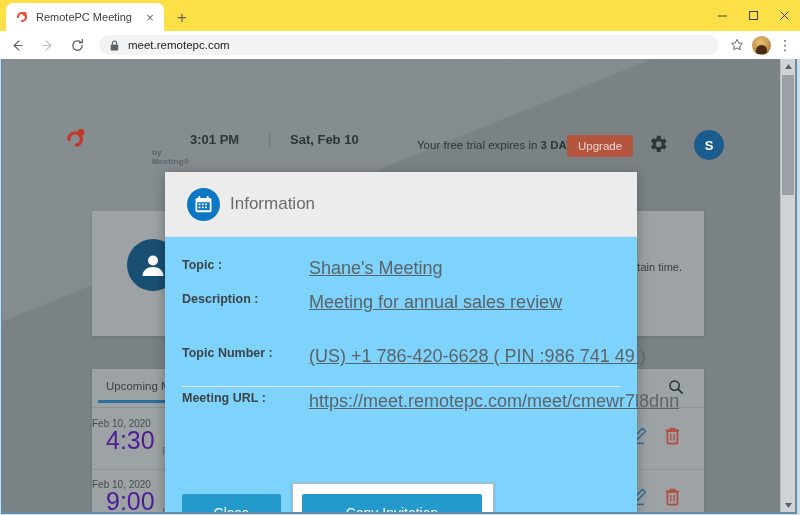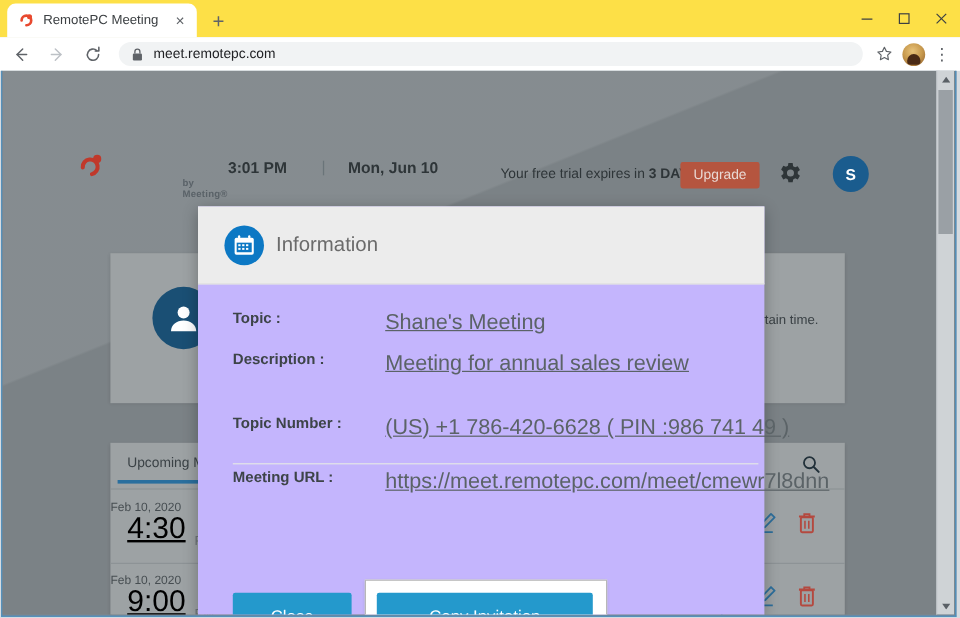--- a/index.html
+++ b/index.html
@@ -227,21 +227,21 @@
     position:absolute; left:0; width:612px; height:59px;
   }
   .mrow.r1 { top:40px; }
   .mrow.r2 { top:100px; border-top:1px solid #8d9396; }
   .mrow-date {
     position:absolute; left:0; top:9px;
     font-size:10px; color:#464d51;
   }
   .mrow-time {
     position:absolute; left:14px; top:19px;
-    font-size:25px; color:#000000; font-weight:300; line-height:1;text-decoration:underline;
+    font-size:25px; color:#4c1d95; font-weight:300; line-height:1;
   }
   .mrow-ampm {
     position:absolute; left:70px; top:36px;
     font-size:11px; color:#6e7478;
   }
   .mrow-act {
     position:absolute; top:18px; width:17px; height:19px;
   }
   .act-copy { right:92px; color:#2f7a3f; }
   .act-edit { right:56px; color:#2e6f9c; }
@@ -250,40 +250,40 @@
     position:absolute; left:400px; top:122px;
     width:108px; height:22px;
     border:1px solid #2b6c8c;
     background: rgba(255,255,255,0.04);
   }
 
   
   .modal-shadow {
     position:absolute; left:163px; top:113px;
     width:472px; height:341px;
-    background:#c4b5fd;
+    background:#7dd3fc;
     box-shadow: 0 3px 12px rgba(0,0,0,0.30);
   }
   .modal-head {
     position:absolute; left:0; top:0; width:472px; height:64px;
     background:#ececec;
     border-bottom:1px solid #e0e0e0;
   }
   .modal-icon {
     position:absolute; left:22px; top:16px;
     width:33px; height:33px; border-radius:50%;
     background:#0c78c4;
     display:flex; align-items:center; justify-content:center;
   }
   .modal-title {
     position:absolute; left:65px; top:22px;
     font-size:17px; color:#6b6b6b;
   }
   .modal-body {
-    position:absolute; left:0; top:64px; width:472px; height:277px;margin-left:12px;
+    position:absolute; left:0; top:64px; width:472px; height:277px;
   }
   .frow { position:absolute; left:0; width:472px; }
   .flabel {
     position:absolute; left:17px;
     font-size:12.5px; font-weight:bold; color:#3d4448;
     white-space:nowrap;
   }
   .fvalue {
     position:absolute; left:144px;
     font-size:18px; color:#5b6367;
@@ -404,21 +404,21 @@
               <path d="M5 13.5a6.2 6.2 0 1 1 7.6 5.6" fill="none" stroke="#c0392b" stroke-width="3.4" stroke-linecap="round"></path>
               <circle cx="17" cy="6.4" r="3.4" fill="#c0392b"></circle>
             </svg>
           </span>
         </div>
         <div class="logo-sub">by Meeting®</div>
       </div>
 
       <div class="hdr-time">3:01 PM</div>
       <div class="hdr-sep">|</div>
-      <div class="hdr-date">Mon, Jun 10</div>
+      <div class="hdr-date">Sat, Feb 10</div>
 
       <div class="trial-text"><span>Your free trial expires in </span><b>3 DAYS</b></div>
       <div class="upgrade-btn">Upgrade</div>
 
       <div class="gear">
         <svg width="22" height="22" viewBox="0 0 24 24" fill="#2e3538">
           <path d="M19.4 13a7.8 7.8 0 0 0 0-2l2-1.6-2-3.4-2.4 1a7.6 7.6 0 0 0-1.8-1L14.8 3h-3.9l-.4 2.6c-.6.2-1.2.6-1.8 1l-2.4-1-2 3.4L6.3 11a7.8 7.8 0 0 0 0 2l-2 1.6 2 3.4 2.4-1c.6.4 1.2.8 1.8 1l.4 2.6h3.9l.4-2.6c.6-.2 1.2-.6 1.8-1l2.4 1 2-3.4zM12.8 15.4a3.2 3.2 0 1 1 0-6.4 3.2 3.2 0 0 1 0 6.4z"></path>
         </svg>
       </div>
 

